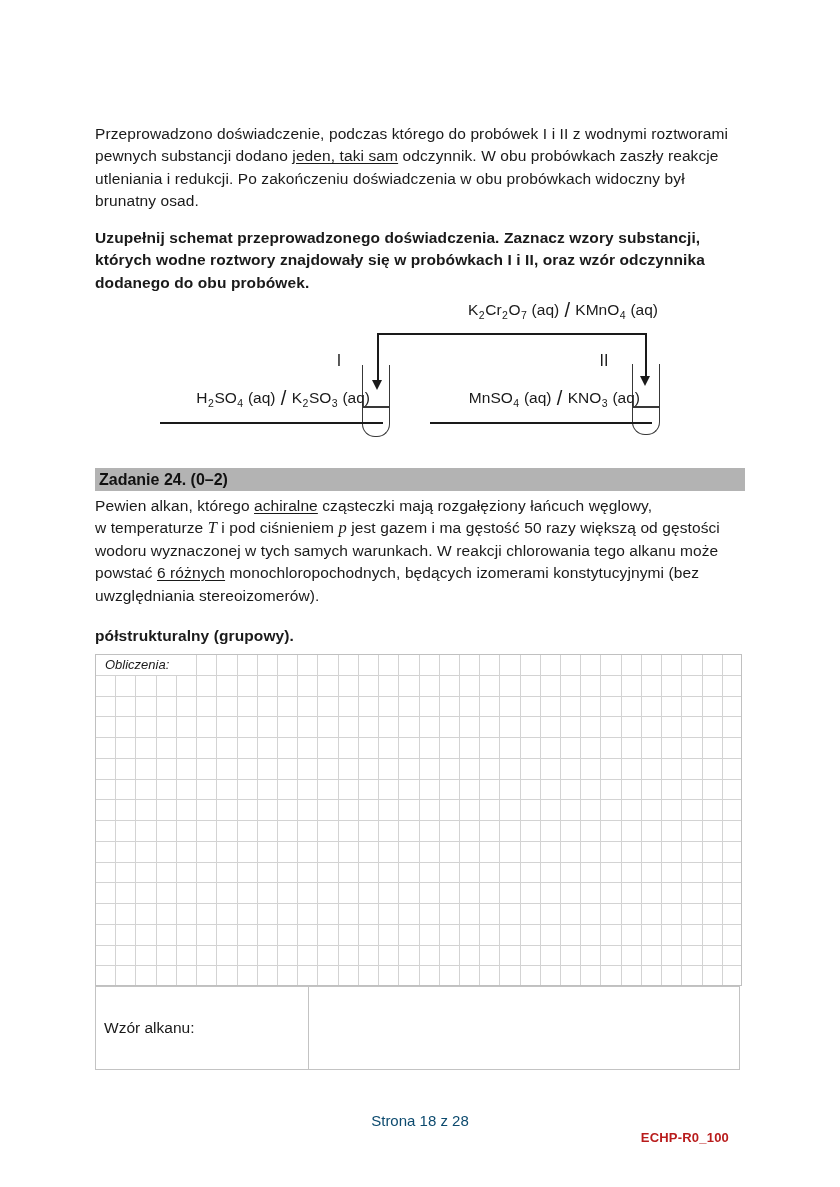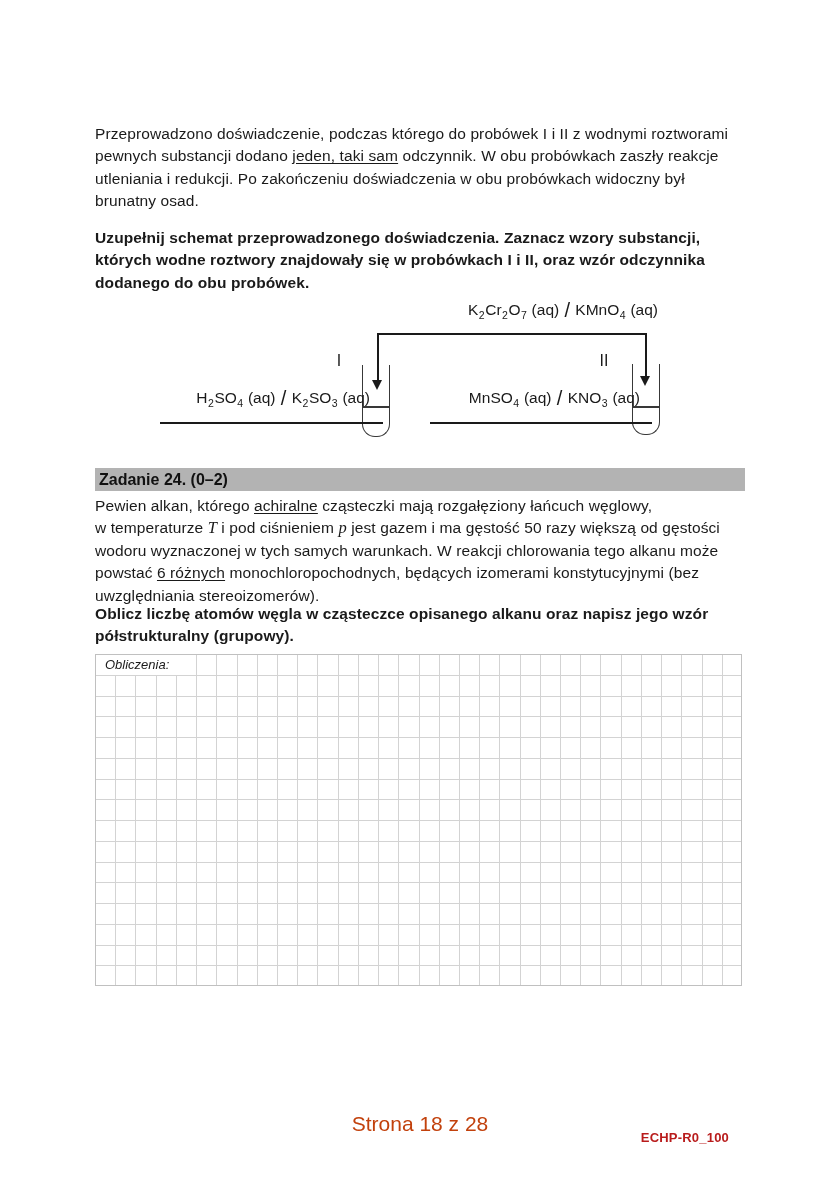--- a/index.html
+++ b/index.html
@@ -26,21 +26,21 @@
         background-image:
           repeating-linear-gradient(90deg,transparent 0,transparent 19.22px,#d3d3d3 19.22px,#d3d3d3 20.22px),
           repeating-linear-gradient(180deg,transparent 0,transparent 19.75px,#d3d3d3 19.75px,#d3d3d3 20.75px);}
   .calc-label{position:absolute;left:3px;top:0;height:20px;line-height:20px;background:#ffffff;
         padding:0 9px 0 6px;font-style:italic;font-size:13px;}
   .fbox{position:absolute;left:95px;top:986px;width:645px;height:84px;box-sizing:border-box;
         border:1px solid #c3c3c3;display:flex;}
   .fbox .labelcell{width:213px;box-sizing:border-box;border-right:1px solid #c3c3c3;
         display:flex;align-items:center;padding-left:8px;font-size:15.5px;}
   .fbox .anscell{flex:1;}
-  .footer-page{position:absolute;left:0;right:0;top:1112px;text-align:center;font-size:21px;color:#c2410c;}
+  .footer-page{position:absolute;left:0;right:0;top:1112px;text-align:center;font-size:15px;color:#0c4a6e;}
   .footer-code{position:absolute;top:1130px;right:111px;font-size:13px;font-weight:bold;color:#b91c1c;letter-spacing:0.2px;}
 </style>
 </head>
 <body>
 
 <div class="page">
 
   <div class="para" style="top:123px;"><span>Przeprowadzono doświadczenie, podczas którego do probówek I i II z wodnymi roztworami</span><br><span>pewnych substancji dodano </span><span class="seg-u">jeden, taki sam</span><span> odczynnik. W obu probówkach zaszły reakcje</span><br><span>utleniania i redukcji. Po zakończeniu doświadczenia w obu probówkach widoczny był</span><br><span>brunatny osad.</span></div>
   <div class="para bold" style="top:227px;"><span>Uzupełnij schemat przeprowadzonego doświadczenia. Zaznacz wzory substancji,</span><br><span>których wodne roztwory znajdowały się w probówkach I i II, oraz wzór odczynnika</span><br><span>dodanego do obu probówek.</span></div>
 
@@ -65,23 +65,29 @@
       <div class="liquid" style="top:42px;"></div>
     </div>
     <div class="chem" style="left:428px;top:389px;width:212px;">MnSO<sub>4</sub> (aq) <span class="fslash">/</span> KNO<sub>3</sub> (aq)</div>
     <div class="dline" style="left:430px;top:422px;width:222px;height:1.6px;"></div>
   </div>
 
   <div class="hbar" style="top:468px;">
     <span>Zadanie 24. (0–2)</span>
   </div>
   <div class="para" style="top:495px;"><span>Pewien alkan, którego </span><span class="seg-u">achiralne</span><span> cząsteczki mają rozgałęziony łańcuch węglowy,</span><br><span>w temperaturze </span><span class="seg-m">T</span><span> i pod ciśnieniem </span><span class="seg-m">p</span><span> jest gazem i ma gęstość 50 razy większą od gęstości</span><br><span>wodoru wyznaczonej w tych samych warunkach. W reakcji chlorowania tego alkanu może</span><br><span>powstać </span><span class="seg-u">6 różnych</span><span> monochloropochodnych, będących izomerami konstytucyjnymi (bez</span><br><span>uwzględniania stereoizomerów).</span></div>
-  <div class="para bold" style="top:603px;"><span>Oblicz liczbę atomów węgla w cząsteczce opisanego alkanu oraz napisz jego wzór</span><br><span>półstrukturalny (grupowy).</span></div>
+  <div class="para bold" style="top:603px;"><br><span>półstrukturalny (grupowy).</span></div>
 
   <div class="calc-grid">
     <span class="calc-label">Obliczenia:</span>
   </div>
 
+  <div class="fbox">
+    <div class="labelcell">
+      <span>Wzór alkanu:</span>
+    </div>
+    <div class="anscell"></div>
+  </div>
 
   <div class="footer-page">Strona 18 z 28</div>
   <div class="footer-code">ECHP-R0_100</div>
 
 </div>
 
 </body></html>

